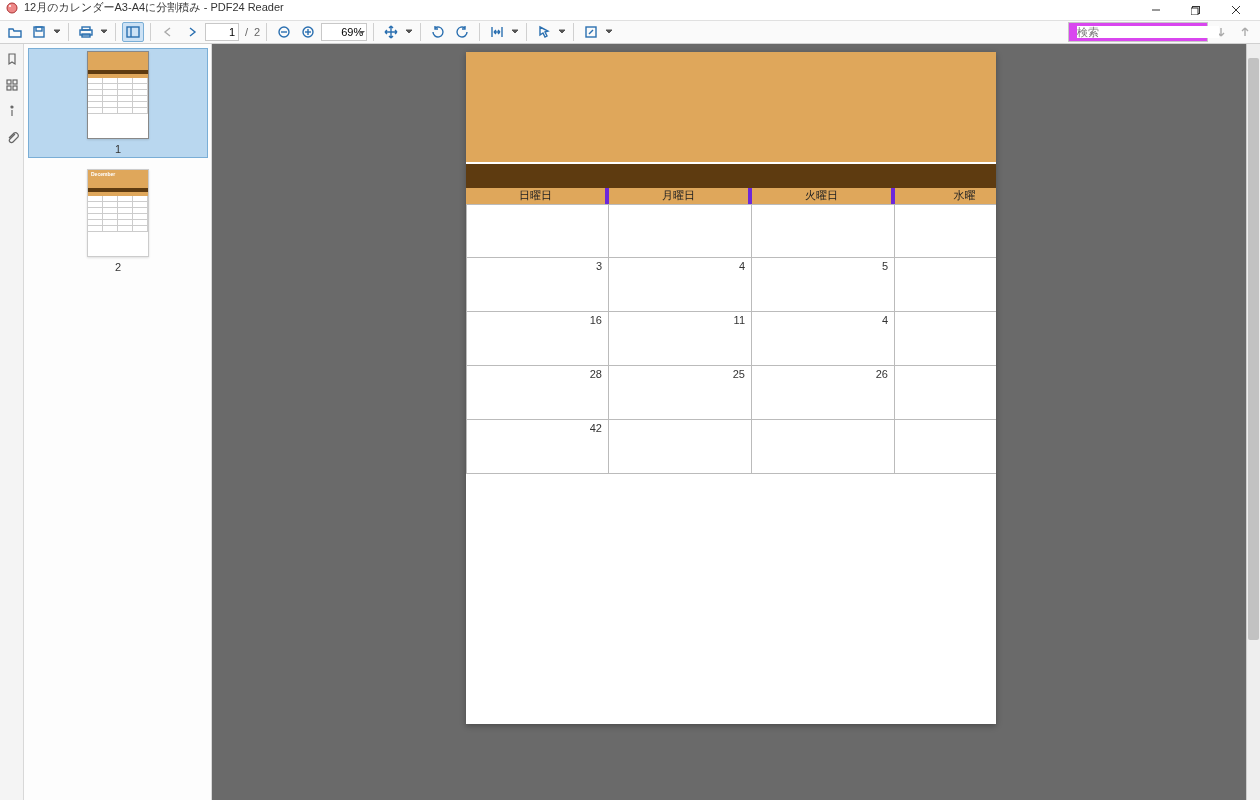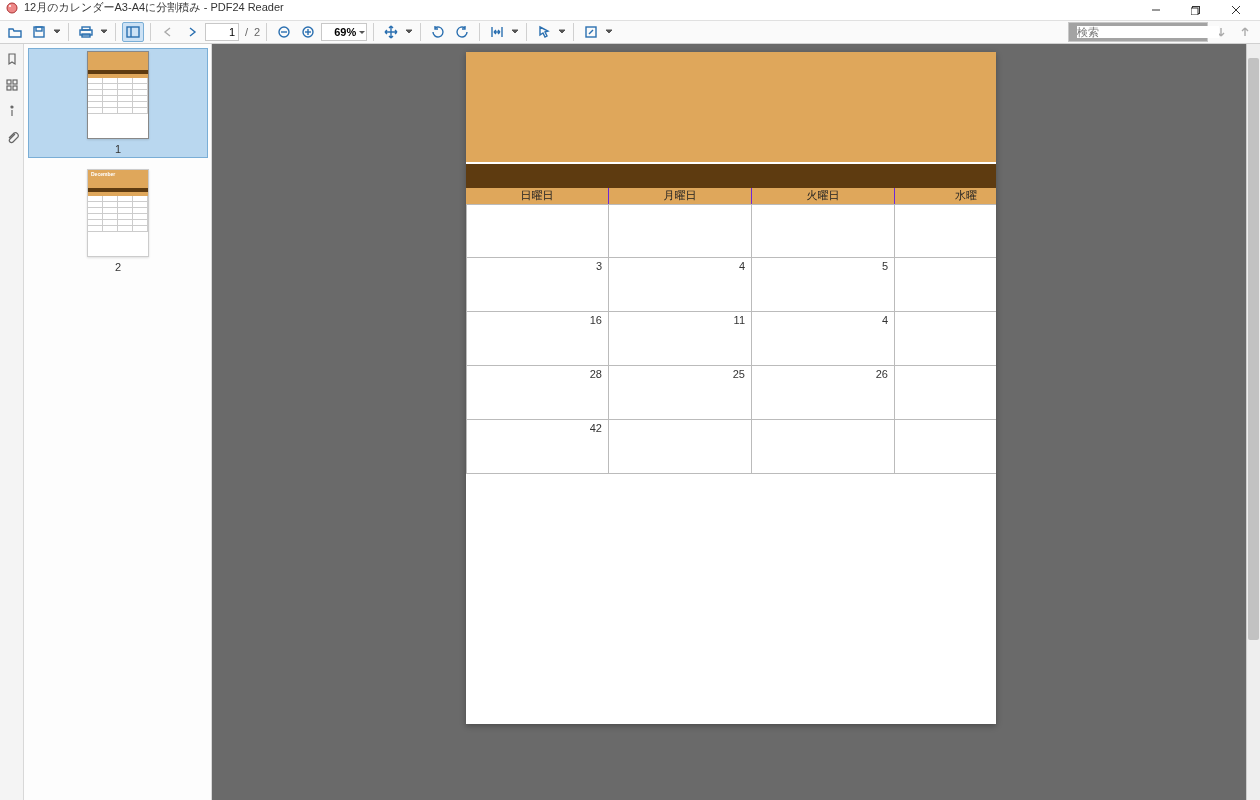--- a/index.html
+++ b/index.html
@@ -14,25 +14,25 @@
 
 .toolbar { height: 24px; border-top: 1px solid #e0e0e0; border-bottom: 1px solid #d0d0d0; background: #fafafa; display: flex; align-items: center; padding: 0 4px; gap: 2px; }
 .tbtn { width: 22px; height: 20px; display: flex; align-items: center; justify-content: center; border: 1px solid transparent; border-radius: 2px; }
 .tbtn.active { background: #cde2f5; border-color: #7aaed6; }
 .tbtn svg { stroke: #2a6fb0; fill: none; stroke-width: 1.4; }
 .dd-arrow { width: 10px; display:flex; align-items:center; justify-content:center;}
 .dd-arrow svg { stroke:#555; fill:#555;}
 .sep { width: 1px; height: 18px; background: #d0d0d0; margin: 0 4px; }
 .page-input { width: 34px; height: 18px; text-align: right; border: 1px solid #c8c8c8; font-size: 11px; padding-right: 3px; background:#fff;}
 .page-slash { padding: 0 4px; color: #666; font-size: 11px; }
-.zoom-input { width: 46px; height: 18px; border: 1px solid #c8c8c8; font-size: 11px; padding-left: 12px; background:#fff;font-weight:bold;}
+.zoom-input { width: 46px; height: 18px; border: 1px solid #c8c8c8; font-size: 11px; padding-left: 19px; background:#fff;}
 .zoom-wrap { position:relative; display:flex; align-items:center;}
 .zoom-wrap .dd { position:absolute; right:2px; pointer-events:none;}
 .toolbar-spacer { flex: 1; }
-.search-wrap { position: relative; display: flex; align-items: center; border: 1px solid #c8c8c8; height: 20px; width: 140px; background:#a3a3a3;}
+.search-wrap { position: relative; display: flex; align-items: center; border: 1px solid #c8c8c8; height: 20px; width: 140px; background:#d946ef;}
 .search-wrap svg { margin: 0 4px; stroke:#666; fill:none;}
 .search-wrap input { border: none; outline: none; font-size: 11px; flex: 1; color:#888;}
 
 .main { display: flex; height: calc(800px - 44px); }
 
 .leftbar { width: 24px; background: #f4f4f4; border-right: 1px solid #d8d8d8; display: flex; flex-direction: column; align-items: center; padding-top: 6px; gap: 8px; }
 .leftbar div { width: 18px; height: 18px; display: flex; align-items: center; justify-content: center; }
 .leftbar svg { stroke: #666; fill: none; stroke-width: 1.2; }
 
 .thumbs { width: 188px; background: #fdfdfd; border-right: 1px solid #d8d8d8; padding: 4px; overflow: auto; }
@@ -51,21 +51,21 @@
 .mini-title{ position:absolute; top:1px; left:3px; font-size:5px; color:#fff; font-weight:bold;}
 
 .viewer { flex: 1; background: #6a6a6a; overflow: auto; position: relative; }
 .vscroll { position:absolute; right:0; top:0; bottom:0; width:14px; background:#eee; border-left:1px solid #ccc;}
 .vscroll .track{ position:absolute; top:14px; bottom:14px; left:1px; right:1px;}
 .vscroll .sthumb{ position:absolute; top:0; height:80%; left:0; right:0; background:#c2c2c2; border-radius:2px;}
 .page { width: 530px; margin: 8px 0 8px 254px; background: #fff; box-shadow: 0 2px 6px rgba(0,0,0,.3); overflow: hidden; }
 .cal-header { height: 110px; background: #dfa75b; }
 .cal-bar { height: 24px; background: #5e3b10; margin-top: 2px;}
 .cal-dayheader { display: grid; grid-template-columns: repeat(4, 143px); background: #dfa75b; height:16px;}
-.cal-dayheader div { text-align: center; font-size: 11px; color: #222; border-right:1px solid #6d28d9;}
+.cal-dayheader div { text-align: center; font-size: 11px; color: #222; border-right:4px solid #6d28d9;}
 .cal-body { }
 .cal-row { display: grid; grid-template-columns: repeat(4, 143px); height: 54px; }
 .cal-cell { border-right: 1px solid #bbb; border-bottom: 1px solid #bbb; position: relative; }
 .cal-row:first-child .cal-cell{ border-top:1px solid #bbb;}
 .cal-cell:first-child { border-left: 1px solid #bbb; }
 .cal-cell .dnum { position: absolute; top: 2px; right: 6px; font-size: 11px; color: #333; }
 .page-pad { height: 250px; }
 </style>
 </head>
 <body>

